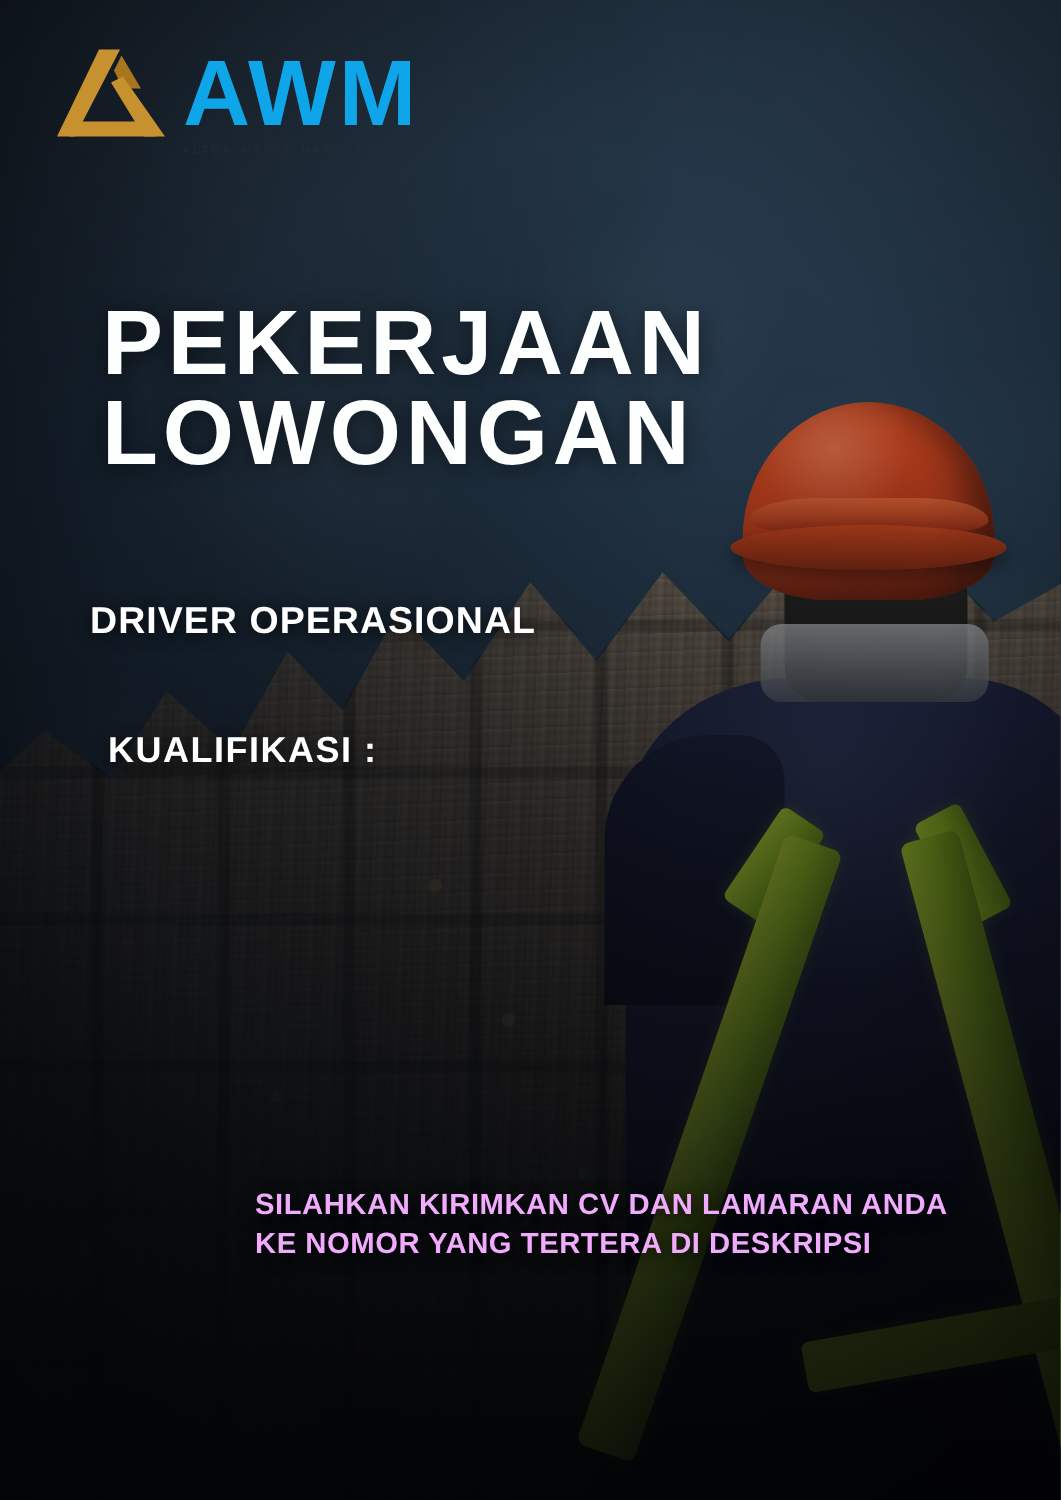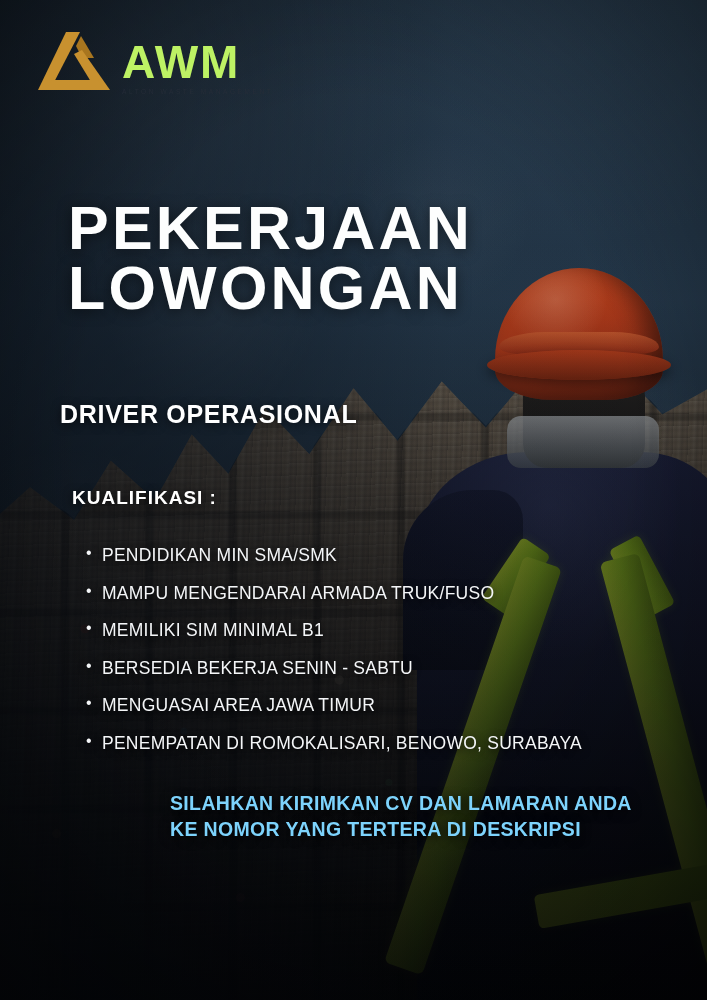--- a/index.html
+++ b/index.html
@@ -165,22 +165,22 @@
     background:radial-gradient(ellipse 84% 74% at 50% 44%, rgba(0,0,0,0) 46%, rgba(0,0,0,.52) 100%);
   }
 
   
   .content { position:absolute; inset:0; }
 
   .logo { position:absolute; left:36px; top:28px; display:flex; align-items:center; gap:10px; }
   .logo-mark { width:76px; height:74px; position:relative; }
   .logo-text { position:relative; padding-top:4px; }
   .logo-word {
-    font-size:46px; font-weight:700; letter-spacing:2px; line-height:1;
-    color:#bef264; font-family:"Liberation Sans", sans-serif;
+    font-size:62px; font-weight:700; letter-spacing:2px; line-height:1;
+    color:#0ea5e9; font-family:"Liberation Sans", sans-serif;
   }
   .logo-tagline {
     font-size:6.5px; letter-spacing:2.6px; line-height:1;
     color:rgba(40,46,58,.78); margin-top:4px; white-space:nowrap;
   }
 
   .company {
     position:absolute; left:72px; top:146px;
     font-size:21px; font-weight:400; letter-spacing:1.3px;
     color:#eef3f7; white-space:nowrap;
@@ -197,41 +197,41 @@
 
   .jobtitle {
     position:absolute; left:60px; top:400px;
     font-size:25px; font-weight:700; letter-spacing:.7px;
     color:#ffffff;
     text-shadow:0 2px 10px rgba(0,0,0,.72);
   }
 
   .quallabel {
     position:absolute; left:72px; top:487px;
-    font-size:19px; font-weight:700; letter-spacing:1px;
+    font-size:24px; font-weight:700; letter-spacing:1px;
     color:#ffffff;
     text-shadow:0 2px 10px rgba(0,0,0,.78);
   }
 
   .quals { position:absolute; left:86px; top:545px; list-style:none; }
   .quals li {
     font-size:17.5px; font-weight:400; letter-spacing:.25px;
     color:#f4f6f8; margin-bottom:16.5px;
     position:relative; padding-left:16px; white-space:nowrap;
     text-shadow:0 2px 9px rgba(0,0,0,.88);
   }
   .quals li::before {
     content:"•"; position:absolute; left:0; top:-1px;
     font-size:16px; color:#f4f6f8;
   }
 
   .cta {
     position:absolute; left:170px; top:791px;
     font-size:19.5px; font-weight:700; letter-spacing:.35px; line-height:1.32;
-    color:#7dd3fc;
+    color:#f0abfc;
     text-shadow:0 2px 11px rgba(0,0,0,.9);
   }
   .cta span { display:block; }
 </style>
 </head>
 <body>
 
 <div class="poster">
 
   <div class="photo">
@@ -281,28 +281,20 @@
 
     <div class="headline">
       <span>PEKERJAAN</span>
       <span>LOWONGAN</span>
     </div>
 
     <div class="jobtitle">DRIVER OPERASIONAL</div>
 
     <div class="quallabel">KUALIFIKASI :</div>
 
-    <ul class="quals">
-      <li>PENDIDIKAN MIN SMA/SMK</li>
-      <li>MAMPU MENGENDARAI ARMADA TRUK/FUSO</li>
-      <li>MEMILIKI SIM MINIMAL B1</li>
-      <li>BERSEDIA BEKERJA SENIN - SABTU</li>
-      <li>MENGUASAI AREA JAWA TIMUR</li>
-      <li>PENEMPATAN DI ROMOKALISARI, BENOWO, SURABAYA</li>
-    </ul>
 
     <div class="cta">
       <span>SILAHKAN KIRIMKAN CV DAN LAMARAN ANDA</span>
       <span>KE NOMOR YANG TERTERA DI DESKRIPSI</span>
     </div>
 
   </div>
 </div>
 
 </body></html>

